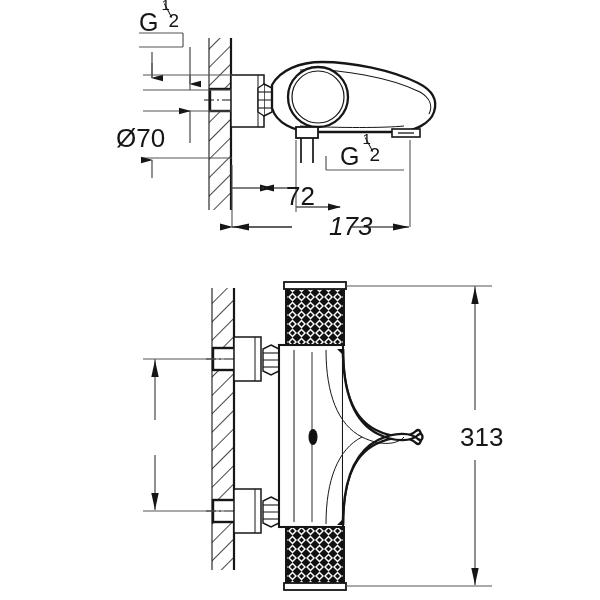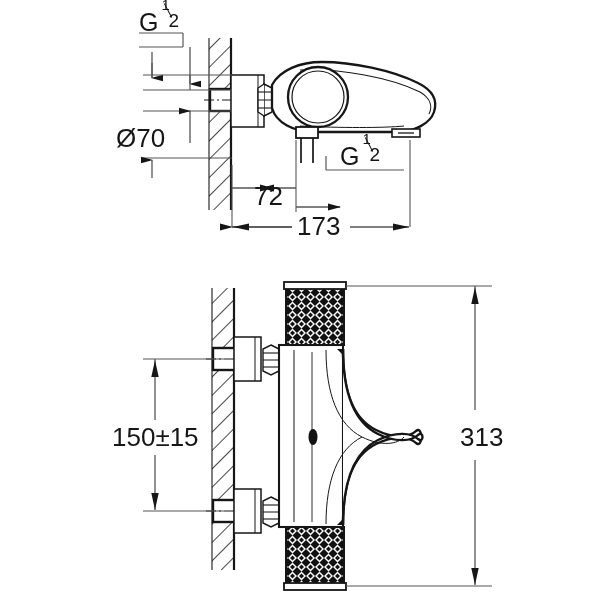--- a/index.html
+++ b/index.html
@@ -17,21 +17,21 @@
     color:#161616;
     white-space:nowrap;
     line-height:1;
     -webkit-font-smoothing:antialiased;
   }
   .t-g12{font-size:25px;letter-spacing:0px;}
   .frac{display:inline-block;position:relative;width:26px;height:25px;vertical-align:baseline;}
   .frac .num{position:absolute;left:3px;top:-9px;font-size:15px;}
   .frac .bar{position:absolute;left:2px;top:4px;width:16px;height:0;border-top:1.6px solid #161616;transform:rotate(62deg);transform-origin:center;}
   .frac .den{position:absolute;left:10px;top:5px;font-size:19px;}
-  .t-num{font-size:26px;}
+  .t-num{font-size:26px;margin-left:32px;}
   .t-d70{font-size:26px;}
   .t-150{font-size:26px;}
   .t-313{font-size:26px;}
 </style>
 </head>
 <body>
 
 <div id="sheet">
 
   <svg class="layer" viewBox="0 0 600 600">
@@ -279,19 +279,18 @@
   </div>
 
   <div class="dimtext t-d70" style="left:116px;top:88px;margin-top:37px;">Ø70</div>
 
   <div class="dimtext t-g12" style="left:340px;top:140px;">
     <span>G</span><span class="frac"><span class="num">1</span><span class="bar"></span><span class="den">2</span></span>
   </div>
 
   <div class="dimtext t-num" style="left:254px;top:183px;">72</div>
 
-  <div class="dimtext t-num" style="left:297px;top:213px;">173</div>
-
-  <div class="dimtext t-150" style="left:112px;top:424px;">150±15</div>
+  <div class="dimtext t-num" style="left:297px;top:213px;font-style:italic;">173</div>
+
 
   <div class="dimtext t-313" style="left:460px;top:424px;">313</div>
 
 </div>
 
 </body></html>

